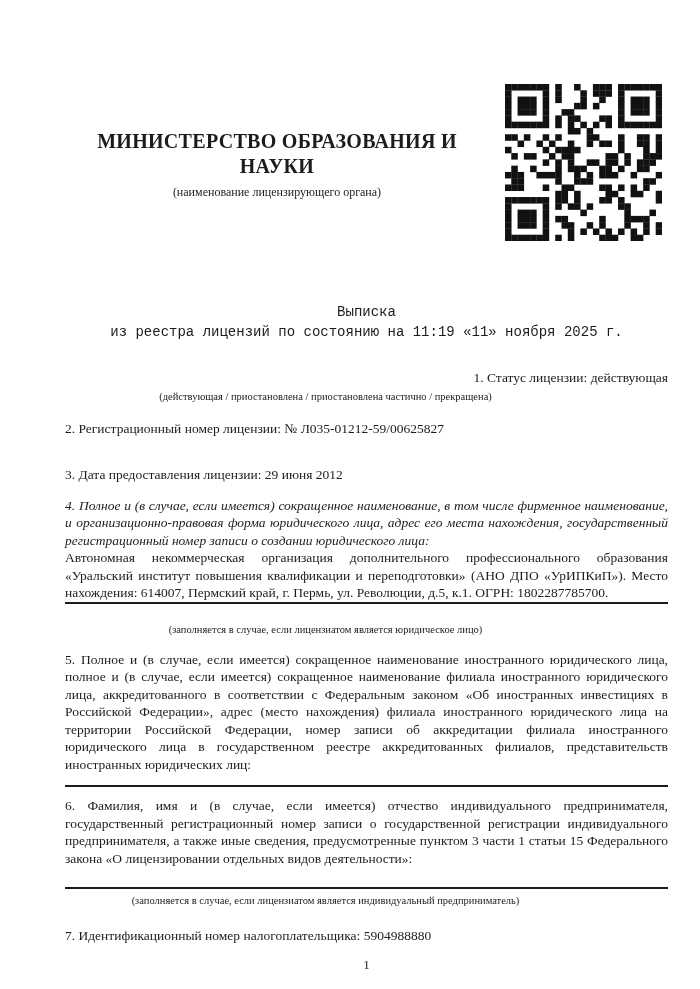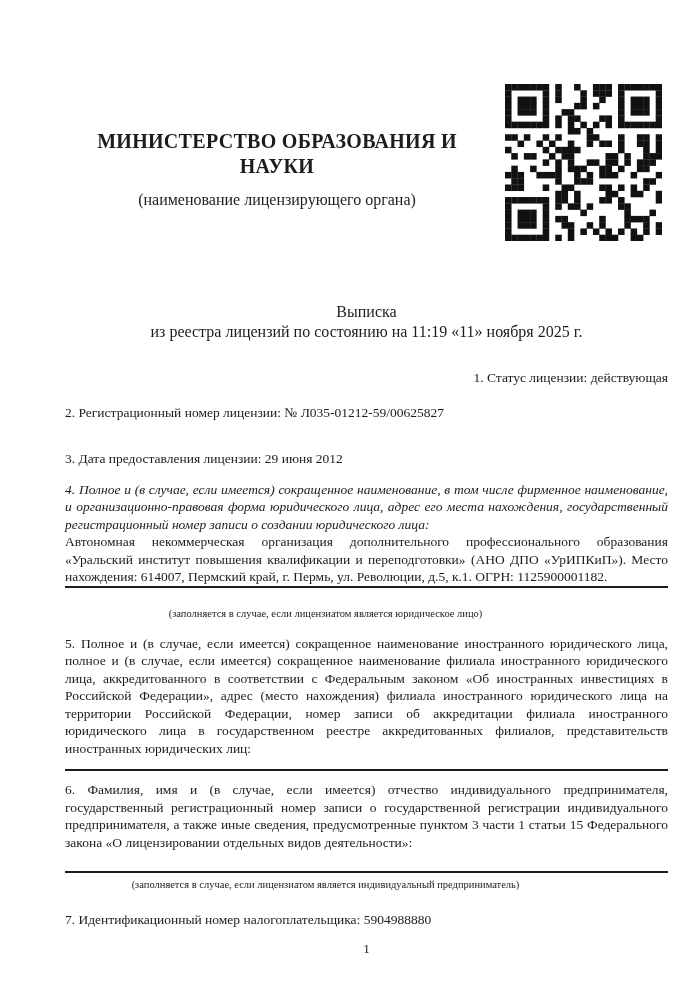--- a/index.html
+++ b/index.html
@@ -28,22 +28,22 @@
     width:424px;
     text-align:center;
   }
   .ministry-name{
     font-weight:bold;
     font-size:20px;
     line-height:25px;
     letter-spacing:0.3px;
   }
   .ministry-caption{
-    margin-top:14px;
-    font-size:16px;
+    margin-top:7px;
+    font-size:12px;
     line-height:13px;
   }
   .qr{
     position:absolute;
     left:505px;
     top:84px;
     width:157px;
     height:157px;
   }
   
@@ -51,22 +51,23 @@
     position:absolute;
     left:65px;
     top:0;
     width:603px;
     padding-top:302px;
     font-size:13.5px;
     line-height:17.5px;
   }
   .doc-title{
     text-align:center;
-    font-size:16px;
+    font-size:14px;
     line-height:20px;
+    font-family:Liberation Mono, monospace;
   }
   .item{white-space:normal;}
   .item.justify{text-align:justify;}
   .mt-item1{margin-top:27px;text-align:right;}
   .mt-item2{margin-top:17px;}
   .mt-item3{margin-top:29px;}
   .mt-item4{margin-top:13px;font-style:italic;}
   .mt-item5{margin-top:15px;}
   .mt-item6{margin-top:10px;}
   .mt-item7{margin-top:20px;}
@@ -390,27 +391,28 @@
     </svg>
 
   <div class="content">
 
     <div class="doc-title">
       <div>Выписка</div>
       <div>из реестра лицензий по состоянию на 11:19 «11» ноября 2025 г.</div>
     </div>
 
     <p class="item mt-item1">1. Статус лицензии: действующая</p>
+    <p class="caption under-item1">(действующая / приостановлена / приостановлена частично / прекращена)</p>
 
     <p class="item mt-item2">2. Регистрационный номер лицензии: № Л035-01212-59/00625827</p>
 
     <p class="item mt-item3">3. Дата предоставления лицензии: 29 июня 2012</p>
 
     <p class="item justify mt-item4">4. Полное и (в случае, если имеется) сокращенное наименование, в том числе фирменное наименование, и организационно-правовая форма юридического лица, адрес его места нахождения, государственный регистрационный номер записи о создании юридического лица:</p>
-    <p class="item justify">Автономная некоммерческая организация дополнительного профессионального образования «Уральский институт повышения квалификации и переподготовки» (АНО ДПО «УрИПКиП»). Место нахождения: 614007, Пермский край, г. Пермь, ул. Революции, д.5, к.1. ОГРН: 1125900001182.</p>
+    <p class="item justify">Автономная некоммерческая организация дополнительного профессионального образования «Уральский институт повышения квалификации и переподготовки» (АНО ДПО «УрИПКиП»). Место нахождения: 614007, Пермский край, г. Пермь, ул. Революции, д.5, к.1. ОГРН: 1802287785700.</p>
     <div class="rule rule4"></div>
     <p class="caption under-rule under-rule4">(заполняется в случае, если лицензиатом является юридическое лицо)</p>
 
     <p class="item justify mt-item5">5. Полное и (в случае, если имеется) сокращенное наименование иностранного юридического лица, полное и (в случае, если имеется) сокращенное наименование филиала иностранного юридического лица, аккредитованного в соответствии с Федеральным законом «Об иностранных инвестициях в Российской Федерации», адрес (место нахождения) филиала иностранного юридического лица на территории Российской Федерации, номер записи об аккредитации филиала иностранного юридического лица в государственном реестре аккредитованных филиалов, представительств иностранных юридических лиц:</p>
     <div class="rule rule5"></div>
 
     <p class="item justify mt-item6">6. Фамилия, имя и (в случае, если имеется) отчество индивидуального предпринимателя, государственный регистрационный номер записи о государственной регистрации индивидуального предпринимателя, а также иные сведения, предусмотренные пунктом 3 части 1 статьи 15 Федерального закона «О лицензировании отдельных видов деятельности»:</p>
     <div class="rule rule6"></div>
     <p class="caption under-rule">(заполняется в случае, если лицензиатом является индивидуальный предприниматель)</p>
 

